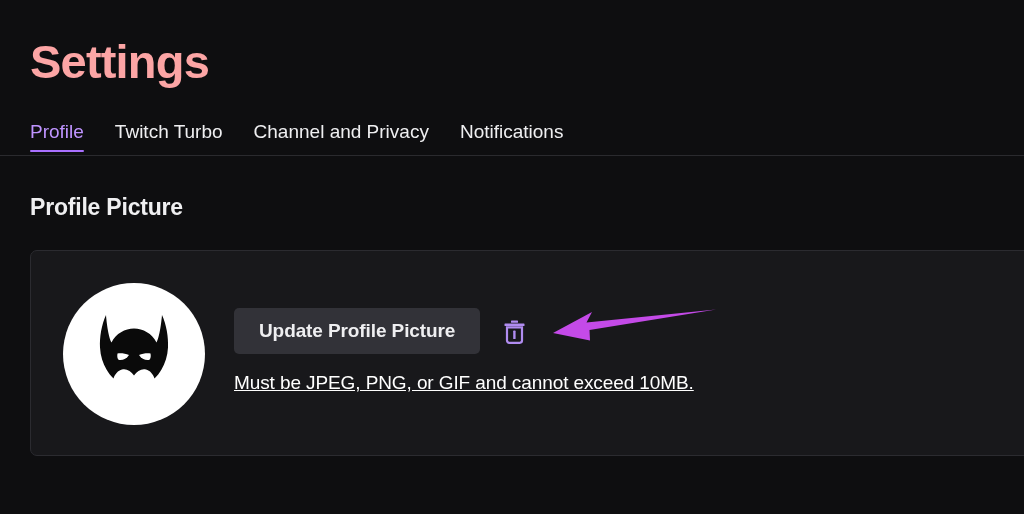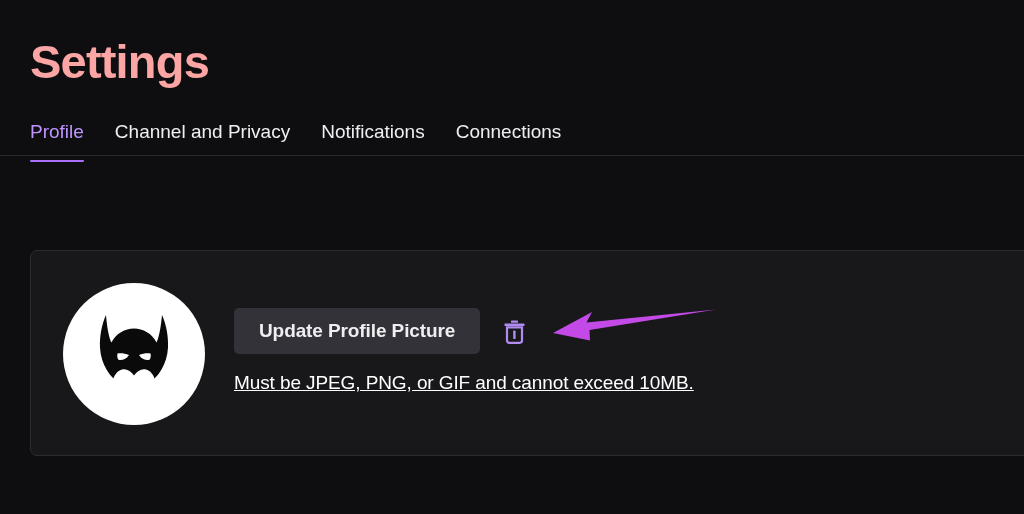--- a/index.html
+++ b/index.html
@@ -62,21 +62,21 @@
     gap: 31px;
     white-space: nowrap;
   }
 
   .tab {
     position: relative;
     font-size: 19px;
     font-weight: 400;
     line-height: 24px;
     color: #efeff1;
-    padding-bottom: 18px;
+    padding-bottom: 8px;
     cursor: pointer;
   }
 
   .tab.active {
     color: #bf94ff;
   }
 
   .tab.active::after {
     content: "";
     position: absolute;
@@ -203,31 +203,32 @@
 
   <h1 class="page-title">Settings</h1>
 
   <nav class="tabbar">
     <div class="tabbar-rule"></div>
     <div class="tabs">
       <div class="tab active">
         <span>Profile</span>
       </div>
       <div class="tab">
+        <span>Twitch Turbo</span>
+      </div>
+      <div class="tab">
         <span>Channel and Privacy</span>
       </div>
       <div class="tab">
         <span>Notifications</span>
       </div>
-      <div class="tab">
-        <span>Connections</span>
-      </div>
     </div>
   </nav>
 
+  <h2 class="section-heading">Profile Picture</h2>
 
   <section class="card">
 
     <div class="avatar">
       <svg viewBox="0 0 78 82" aria-hidden="true">
         <path fill="#0a0a0a" d="
           M11 2
           C 11 2, 12.5 22, 16.5 29.5
           C 21 20.5, 30 15.5, 39 15.5
           C 48 15.5, 57 20.5, 61.5 29.5

